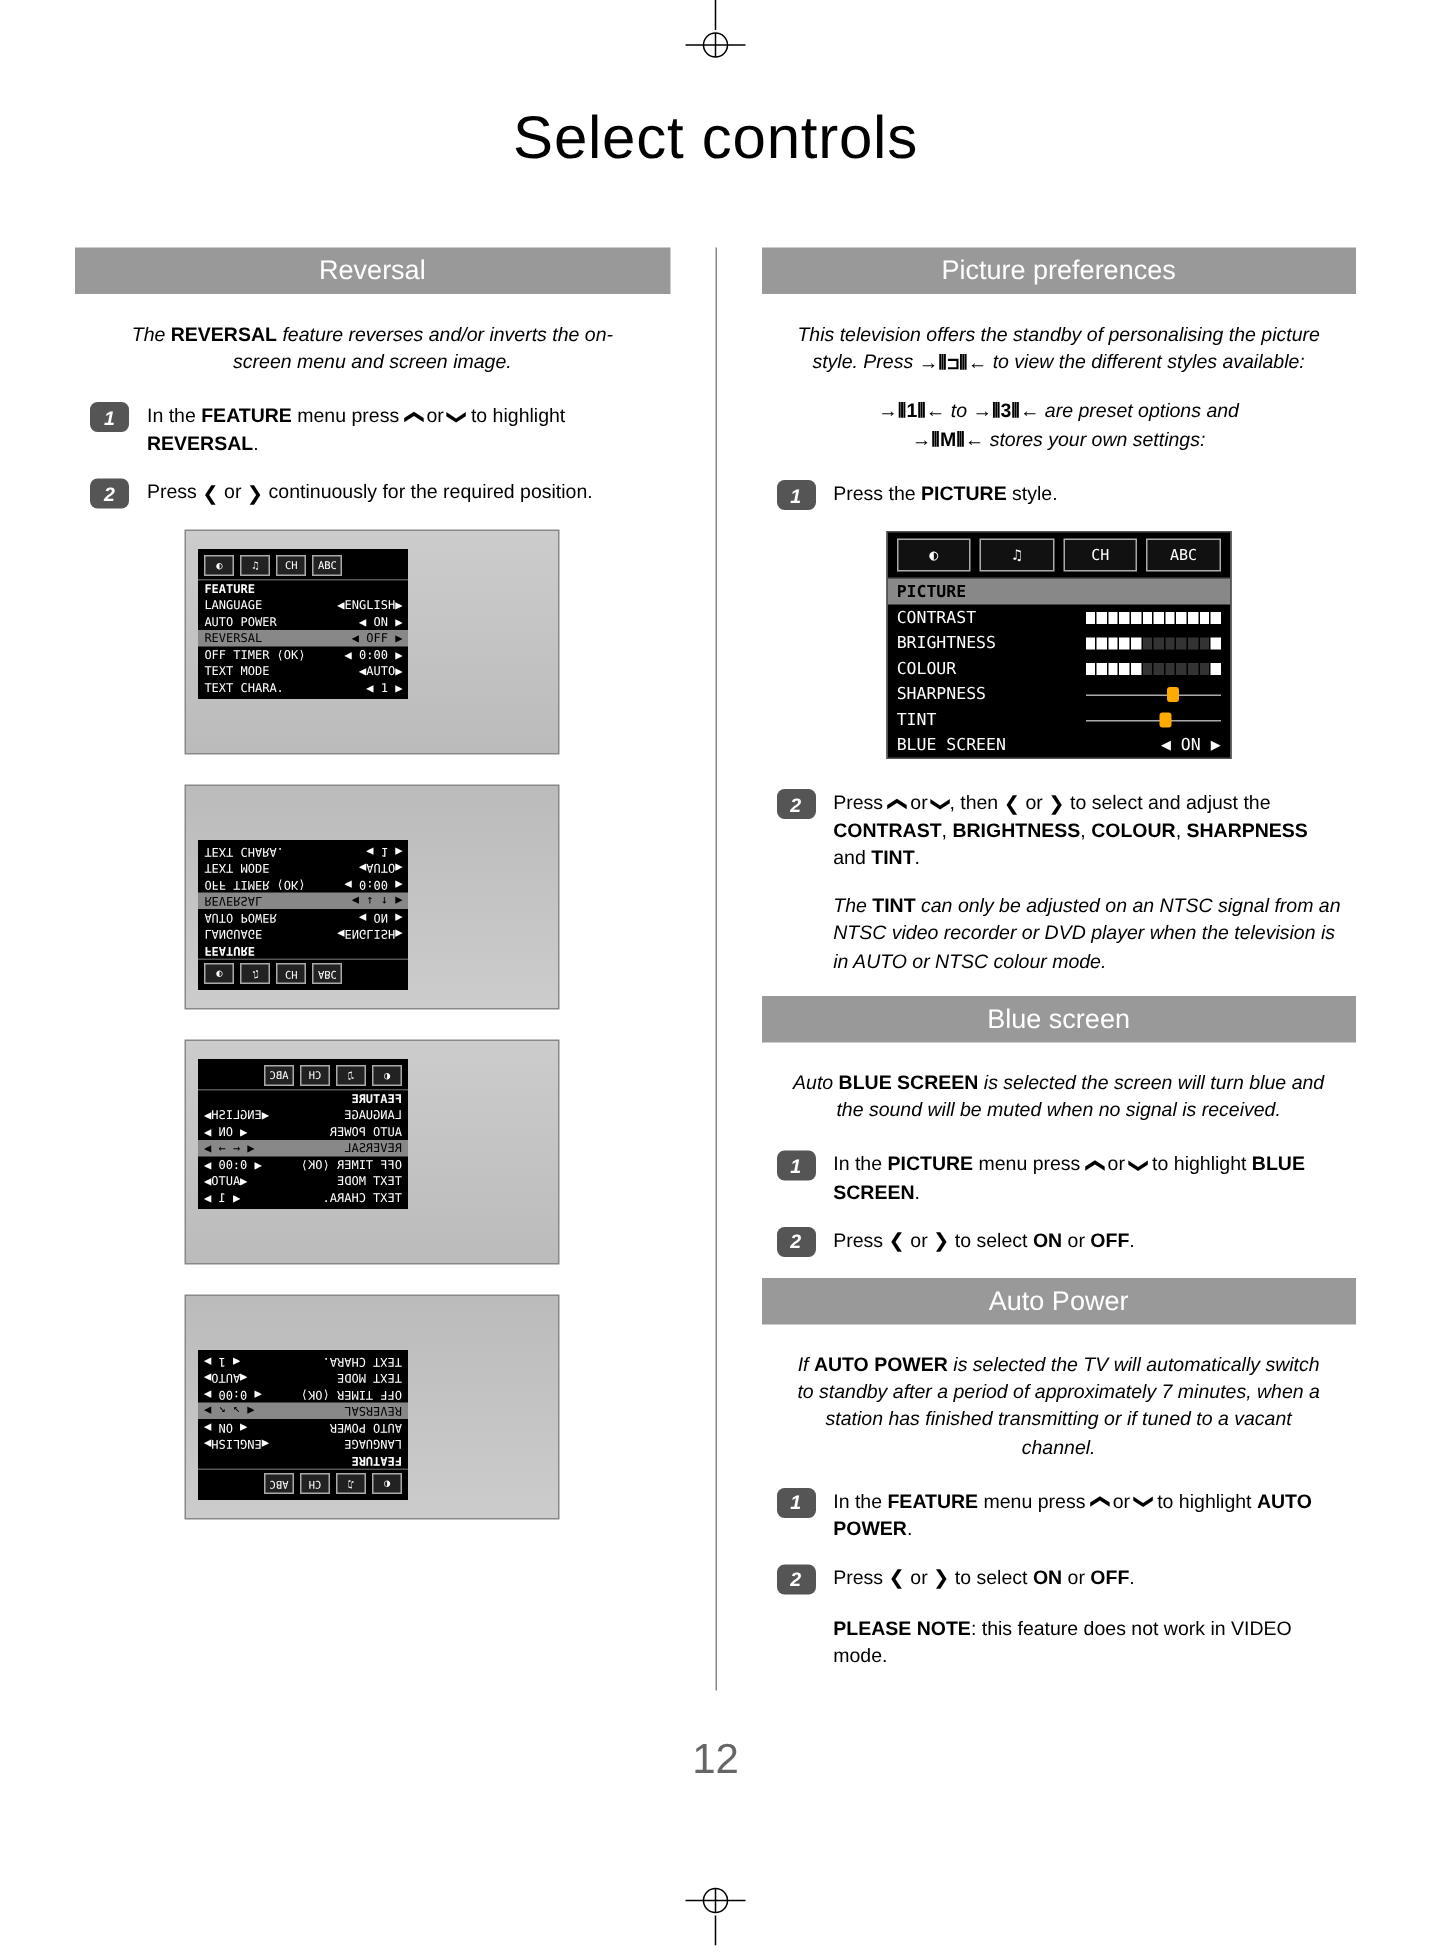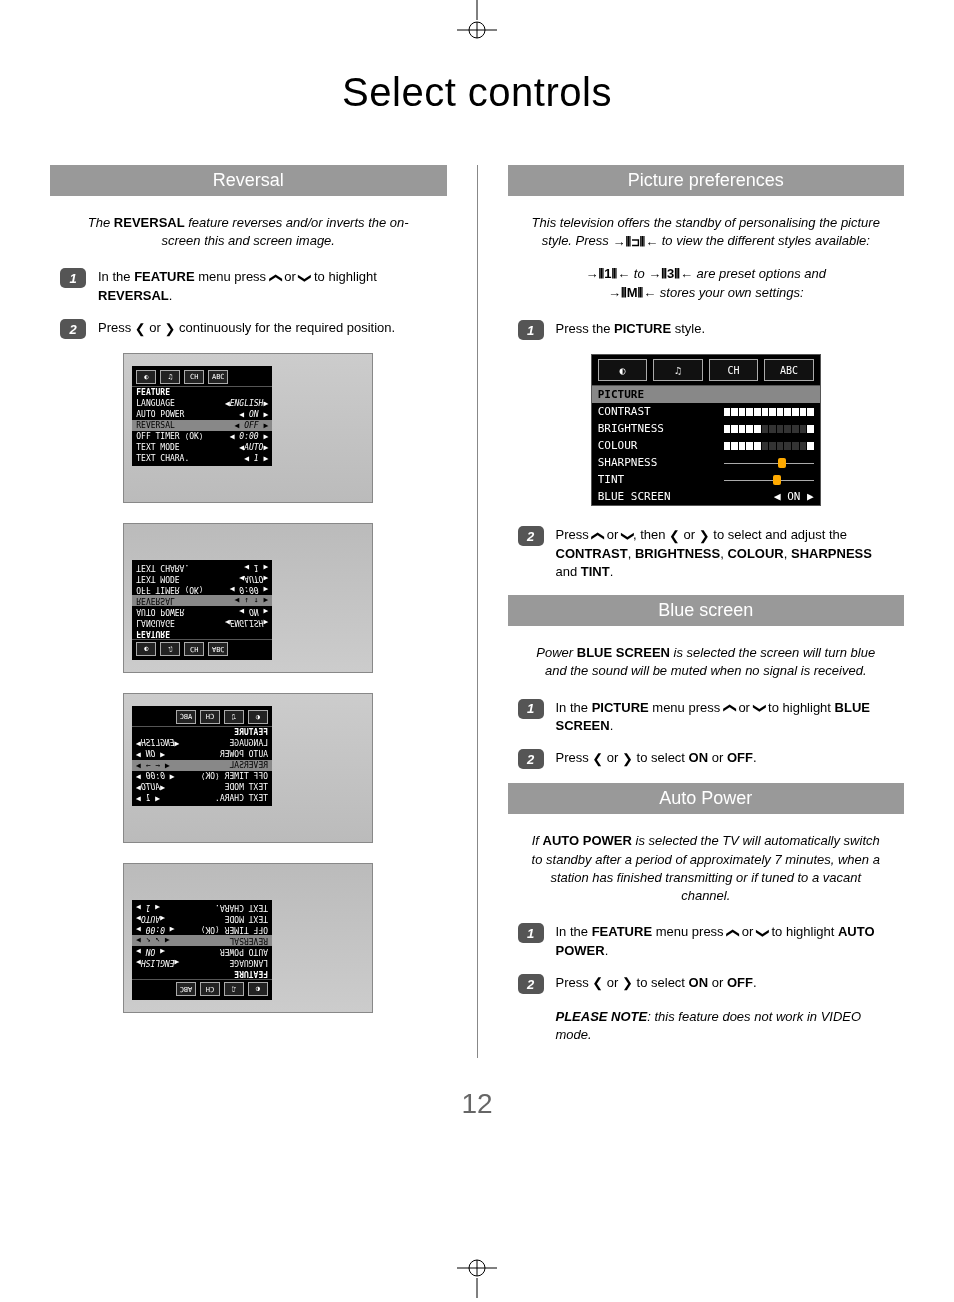--- a/index.html
+++ b/index.html
@@ -82,21 +82,20 @@
   .step-text {
     font-size: 13px;
     line-height: 1.4;
   }
   .step-text .bold { font-weight: bold; }
   .note-text {
     font-size: 13px;
     line-height: 1.4;
     padding: 0 10px 0 48px;
     margin-bottom: 14px;
-    font-style: italic;
   }
   .note-text .bold { font-weight: bold; }
   .osd-img {
     width: 250px;
     height: 150px;
     margin: 0 auto 20px auto;
     position: relative;
     background: linear-gradient(#ccc, #bbb);
     border: 1px solid #888;
   }
@@ -131,21 +130,21 @@
     font-size: 7px;
   }
   .osd-row {
     display: flex;
     justify-content: space-between;
     padding: 1px 4px;
     font-size: 8px;
     white-space: nowrap;
   }
   .osd-row.hl { background: #888; color: #000; }
-  .osd-row .rv { font-size: 8px; font-style: italic; }
+  .osd-row .rv { font-size: 8px; }
   .osd-right {
     width: 230px;
     margin: 0 auto 20px auto;
   }
   .osd-panel-full {
     background: #000;
     color: #fff;
     font-family: monospace;
     font-size: 10px;
     border: 1px solid #555;
@@ -223,21 +222,21 @@
 
 <div class="page">
   <h1 class="page-title">Select controls</h1>
 
   <div class="columns">
 
     <div class="col">
       <div class="section-header">Reversal</div>
 
       <p class="body-text">
-        <span>The </span><span class="bold">REVERSAL</span><span> feature reverses and/or inverts the on-screen this and screen image.</span>
+        <span>The </span><span class="bold">REVERSAL</span><span> feature reverses and/or inverts the on-screen menu and screen image.</span>
       </p>
 
       <div class="step">
         <div class="step-num">1</div>
         <div class="step-text">
           <span>In the </span><span class="bold">FEATURE</span><span> menu press </span><span class="glyph" style="transform:rotate(-90deg);display:inline-block">❯</span><span> or </span><span class="glyph" style="transform:rotate(90deg);display:inline-block">❯</span><span> to highlight </span><span class="bold">REVERSAL</span><span>.</span>
         </div>
       </div>
 
       <div class="step">
@@ -500,25 +499,28 @@
         </div>
       </div>
 
       <div class="step">
         <div class="step-num">2</div>
         <div class="step-text">
           <span>Press </span><span class="glyph" style="transform:rotate(-90deg);display:inline-block">❯</span><span> or </span><span class="glyph" style="transform:rotate(90deg);display:inline-block">❯</span><span>, then </span><span class="glyph">❮</span><span> or </span><span class="glyph">❯</span><span> to select and adjust the </span><span class="bold">CONTRAST</span>, <span class="bold">BRIGHTNESS</span>, <span class="bold">COLOUR</span>, <span class="bold">SHARPNESS</span><span> and </span><span class="bold">TINT</span><span>.</span>
         </div>
       </div>
 
+      <p class="note-text ital" style="font-style:italic">
+        <span>The </span><span class="bold" style="font-style:normal">TINT</span><span> can only be adjusted on an NTSC signal from an NTSC video recorder or DVD player when the television is in AUTO or NTSC colour mode.</span>
+      </p>
 
       <div class="section-header">Blue screen</div>
 
       <p class="body-text">
-        <span>Power </span><span class="bold">BLUE SCREEN</span><span> is selected the screen will turn blue and the sound will be muted when no signal is received.</span>
+        <span>Auto </span><span class="bold">BLUE SCREEN</span><span> is selected the screen will turn blue and the sound will be muted when no signal is received.</span>
       </p>
 
       <div class="step">
         <div class="step-num">1</div>
         <div class="step-text">
           <span>In the </span><span class="bold">PICTURE</span><span> menu press </span><span class="glyph" style="transform:rotate(-90deg);display:inline-block">❯</span><span> or </span><span class="glyph" style="transform:rotate(90deg);display:inline-block">❯</span><span> to highlight </span><span class="bold">BLUE SCREEN</span><span>.</span>
         </div>
       </div>
 
       <div class="step">

